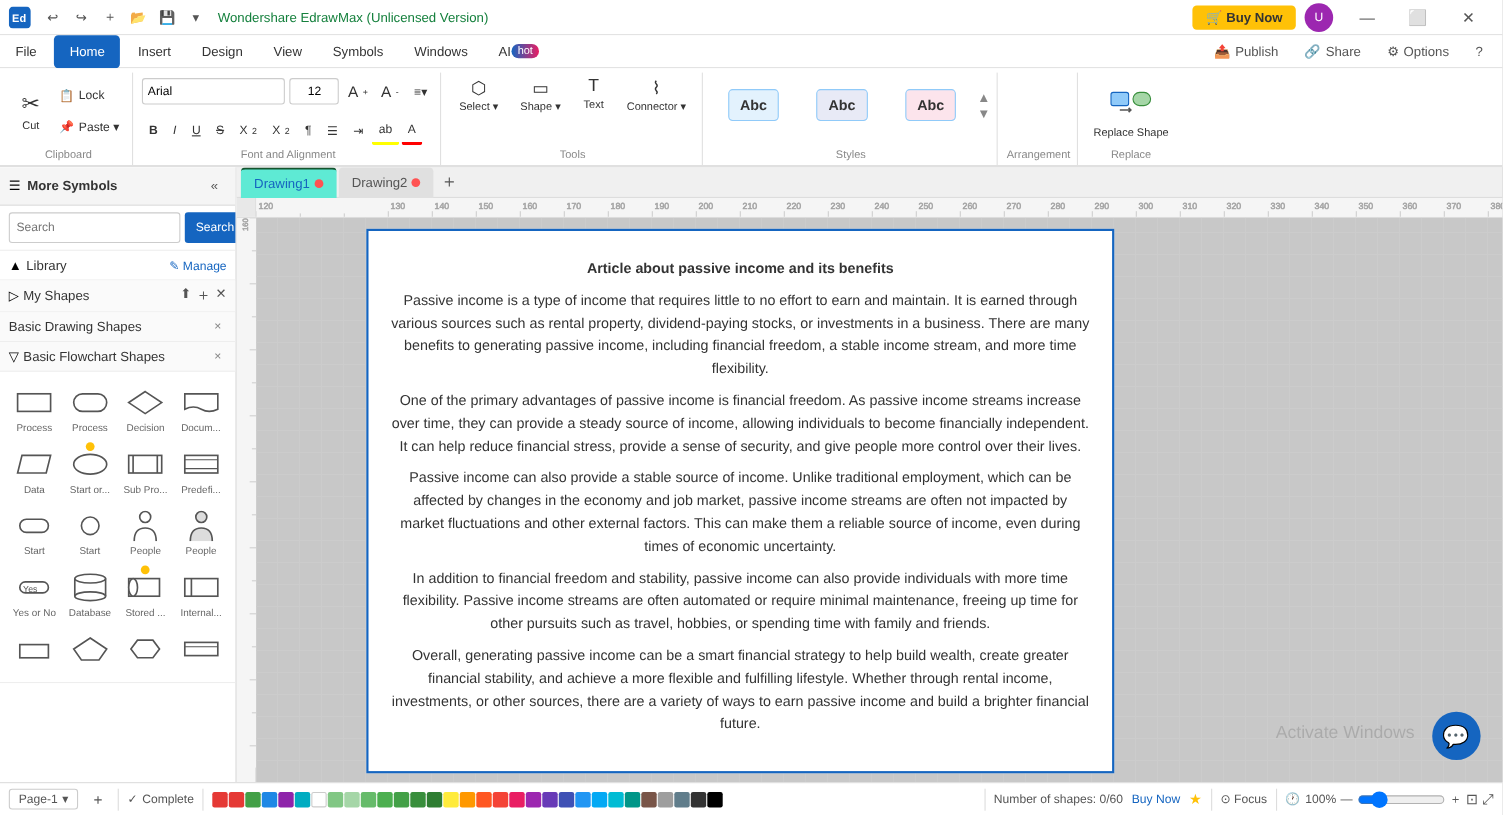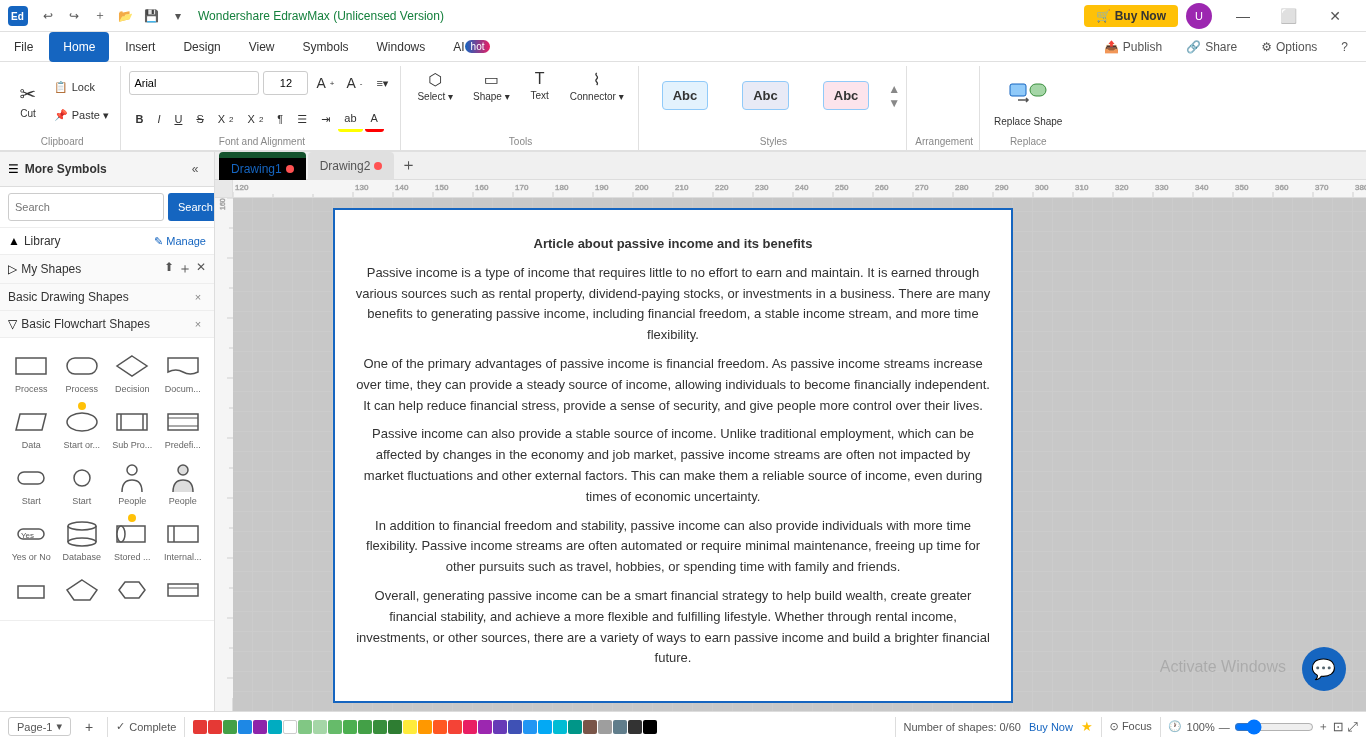--- a/index.html
+++ b/index.html
@@ -56,21 +56,21 @@
     .section-close { width: 16px; height: 16px; display: flex; align-items: center; justify-content: center; cursor: pointer; font-size: 11px; color: #888; }
     .shapes-grid { display: grid; grid-template-columns: repeat(4, 1fr); gap: 4px; padding: 8px; border-bottom: 1px solid #eee; }
     .shape-item { display: flex; flex-direction: column; align-items: center; cursor: pointer; padding: 4px 2px; border-radius: 3px; }
     .shape-icon { width: 36px; height: 32px; display: flex; align-items: center; justify-content: center; }
     .shape-label { font-size: 9px; color: #666; text-align: center; margin-top: 2px; }
 
     
     .canvas-wrapper { flex: 1; display: flex; flex-direction: column; overflow: hidden; }
     .tabs-row { display: flex; align-items: center; background: #f0f0f0; border-bottom: 1px solid #ddd; padding: 0 4px; height: 28px; }
     .tab-item { display: flex; align-items: center; gap: 4px; padding: 0 12px; height: 28px; cursor: pointer; font-size: 12px; color: #555; background: #e0e0e0; border-radius: 4px 4px 0 0; margin-right: 2px; }
-    .tab-item.active { background: #000000; color: #1565c0; border-top: 6px solid #14532d; }
+    .tab-item.active { background: #5eead4; color: #1565c0; border-top: 2px solid #14532d; }
     .tab-dot { width: 8px; height: 8px; border-radius: 50%; background: #ff5252; }
     .tab-add { width: 24px; height: 24px; display: flex; align-items: center; justify-content: center; cursor: pointer; font-size: 16px; color: #555; }
     .ruler-row { background: #f5f5f5; height: 18px; border-bottom: 1px solid #ddd; display: flex; overflow: hidden; position: relative; }
     .ruler-corner { width: 18px; height: 18px; background: #e8e8e8; border-right: 1px solid #ddd; flex-shrink: 0; }
     .ruler-h { flex: 1; height: 18px; position: relative; overflow: hidden; background: #f5f5f5; }
     .canvas-area { flex: 1; background: #d0d0d0; overflow: hidden; position: relative; display: flex; }
     .left-ruler-v { width: 18px; background: #f5f5f5; border-right: 1px solid #ddd; flex-shrink: 0; }
     .canvas-content { flex: 1; position: relative; overflow: hidden; background: #b0b0b0; }
     .canvas-page { position: absolute; top: 20px; left: 100px; width: 700px; background: white; border: 2px solid #1565c0; padding: 20px; }
     .canvas-text { font-size: 13px; line-height: 1.6; color: #333; text-align: center; font-family: Arial, sans-serif; }

